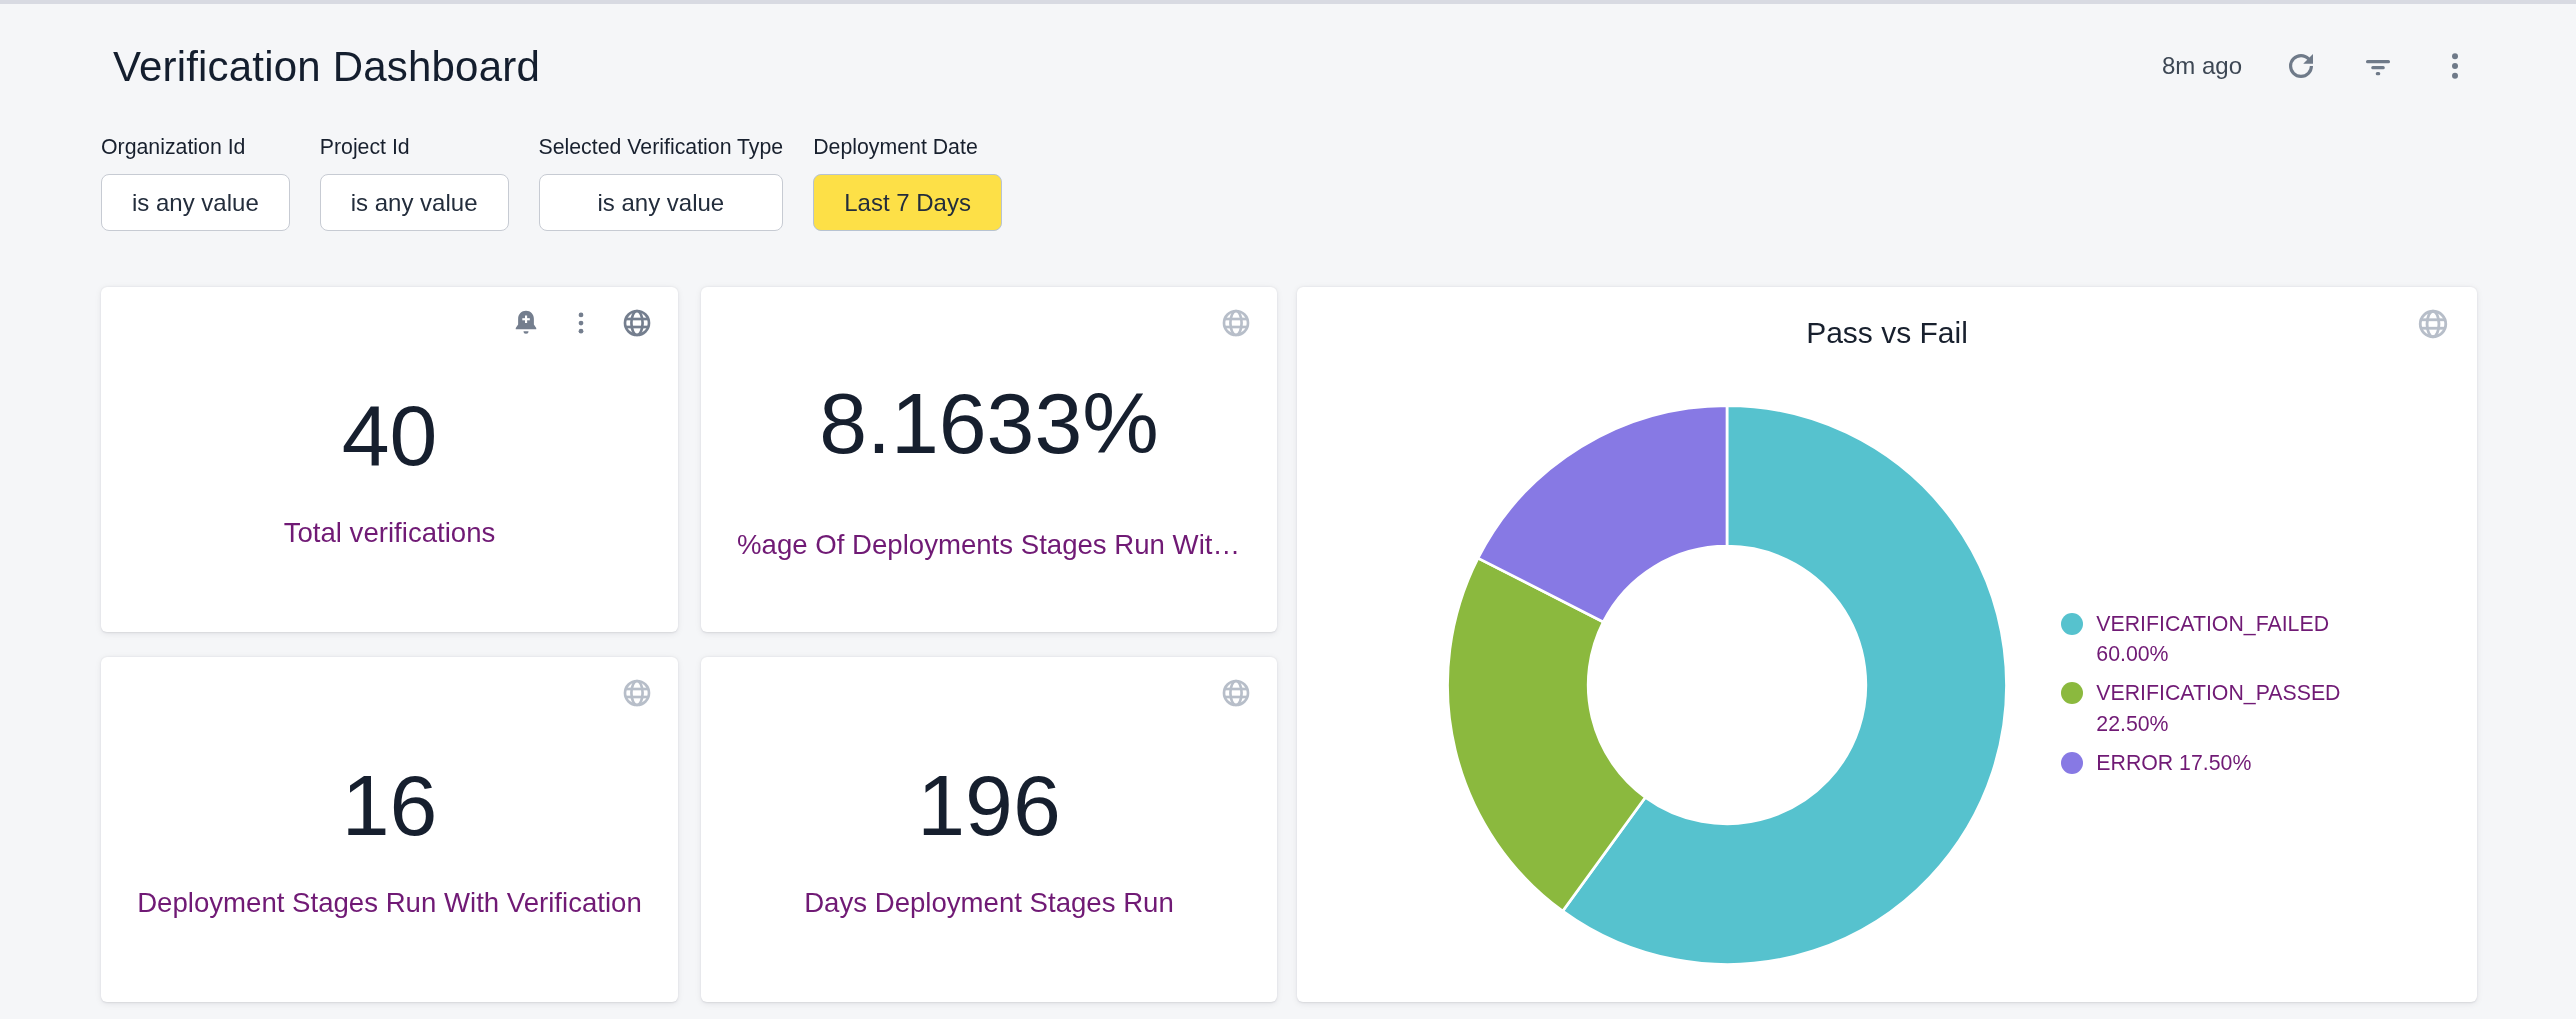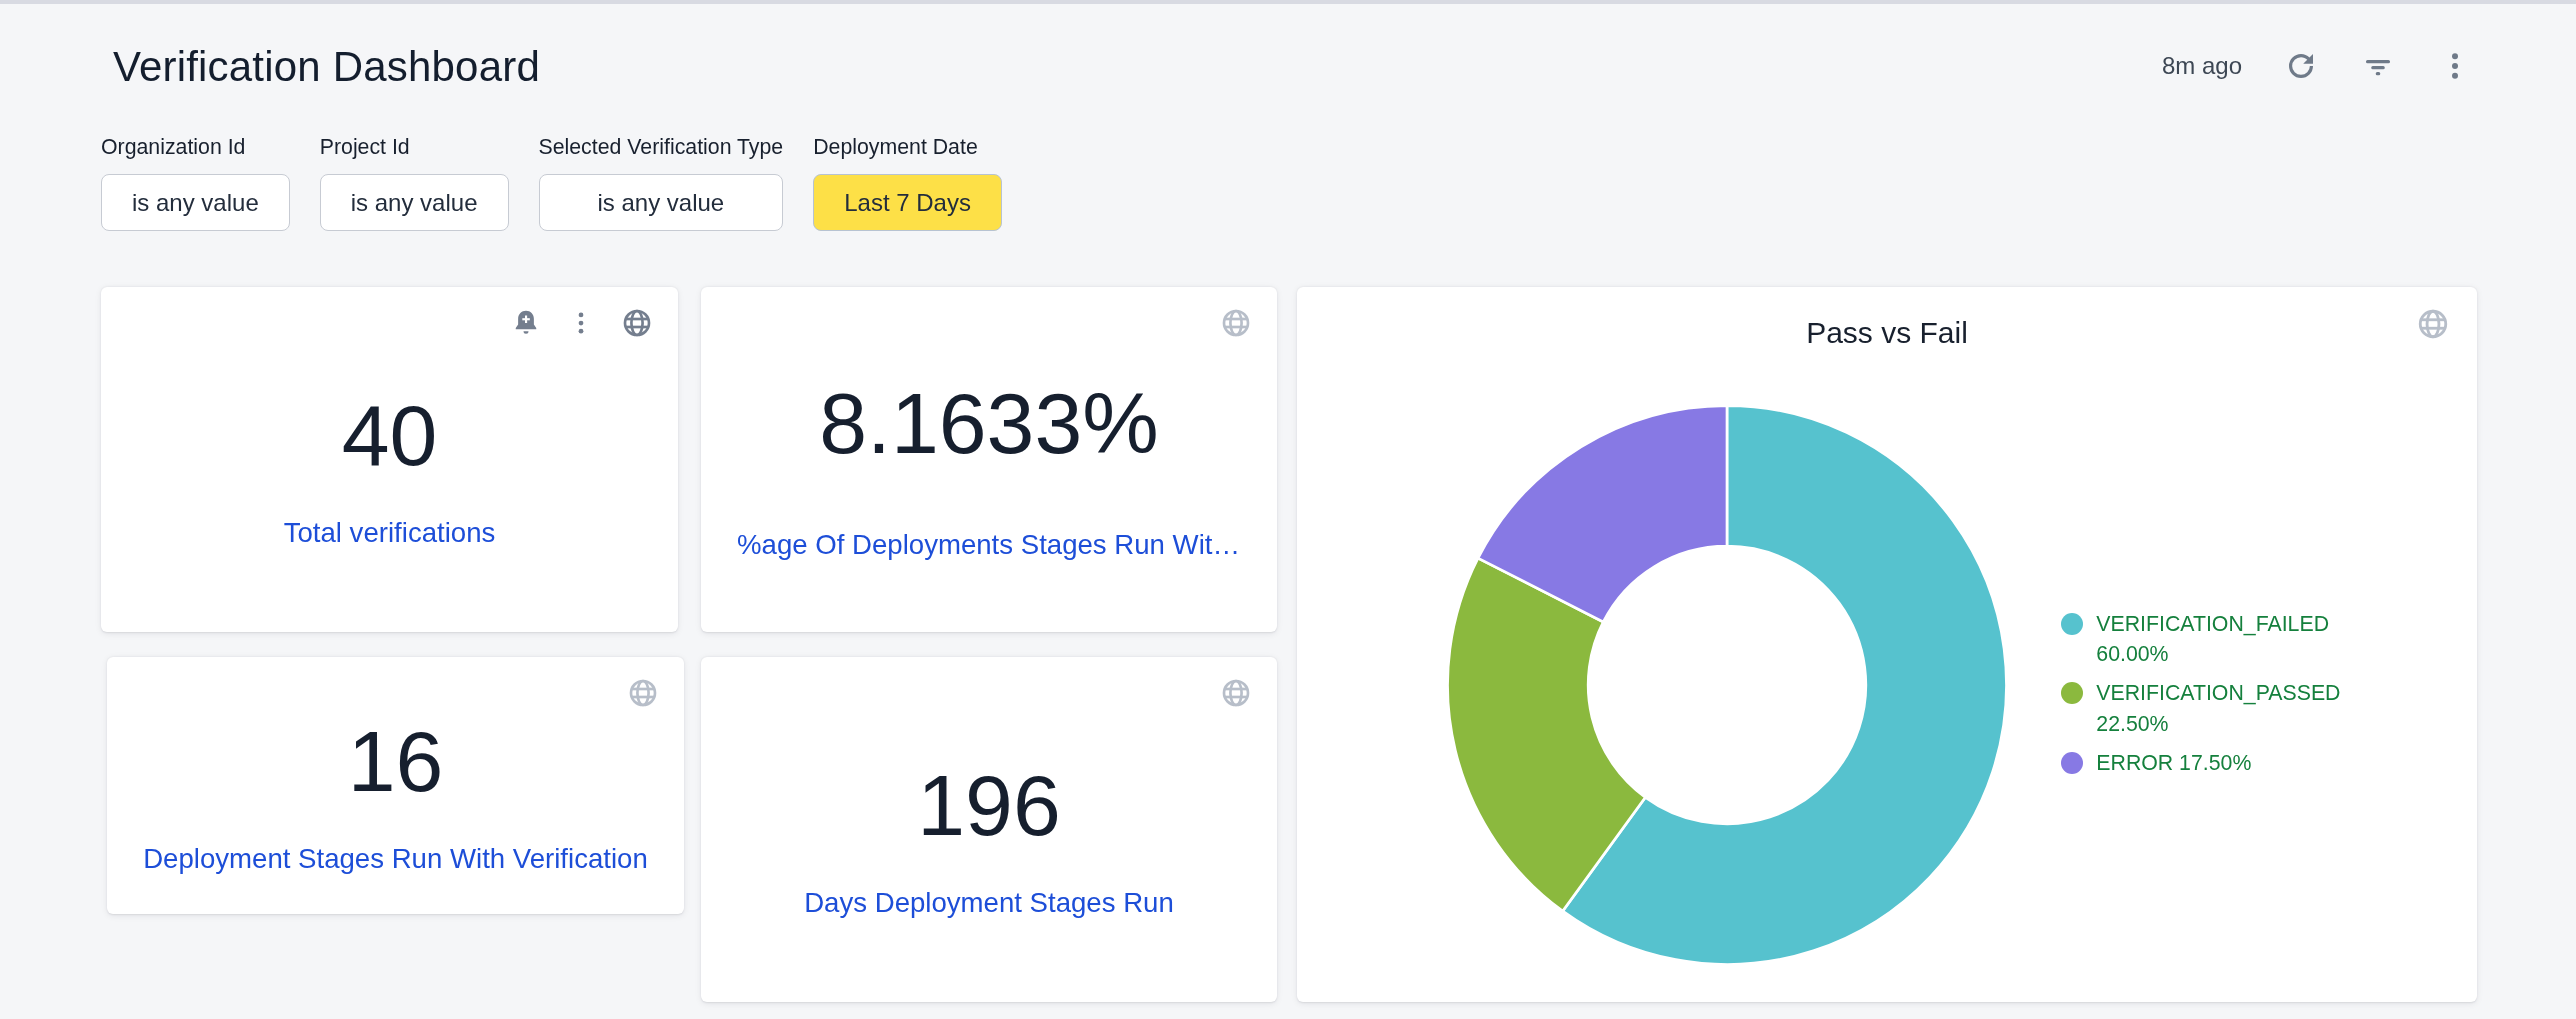--- a/index.html
+++ b/index.html
@@ -34,42 +34,42 @@
   .filter-btn.active { background:#fde047; border-color:#b7c3d2; }
 
   
   .grid { position:absolute; top:287px; left:101px; width:2377px; height:715px; }
   .card {
     position:absolute; background:#ffffff; border-radius:6px;
     box-shadow:0 0.9px 1.8px rgba(25,32,45,.10), 0 1.8px 7.1px rgba(25,32,45,.07);
   }
   .tile-1 { left:0;      top:0;     width:577px;  height:345px; }
   .tile-2 { left:600px;  top:0;     width:576px;  height:345px;gap:24px; }
-  .tile-3 { left:6px;      top:370px; width:577px;  height:257px; }
+  .tile-3 { left:0;      top:370px; width:577px;  height:345px; }
   .tile-4 { left:600px;  top:370px; width:576px;  height:345px; }
   .chart-card { left:1196px; top:0;  width:1180px; height:715px; }
 
   .tile { display:flex; flex-direction:column; align-items:center; justify-content:center; padding:21.3px 36px 0; }
   .tile-value { font-size:86px; font-weight:400; color:#161f2e; line-height:1; }
   .tile-label {
-    font-size:27.6px; color:#1d4ed8; margin-top:39px; text-align:center;
+    font-size:27.6px; color:#701a75; margin-top:39px; text-align:center;
     max-width:100%; white-space:nowrap; overflow:hidden; text-overflow:ellipsis;
   }
   .tile-icons { position:absolute; top:19.6px; right:25px; display:flex; align-items:center; gap:25px; }
   .tile-icons .icon-btn svg { display:block; }
 
   
   .chart-title { position:absolute; top:28.5px; left:0; width:100%; text-align:center;
                  font-size:30px; font-weight:500; color:#18202e; }
   .chart-globe { position:absolute; top:19.6px; right:27px; }
   .donut-svg { position:absolute; left:147px; top:115px; }
   .chart-legend { position:absolute; left:764px; top:322px; width:294px; display:flex; flex-direction:column; gap:9px; }
   .legend-item { display:flex; align-items:flex-start; gap:13.3px; cursor:pointer; }
   .legend-dot { width:22px; height:22px; border-radius:50%; flex:0 0 auto; margin-top:3.6px; }
-  .legend-text { font-size:21.3px; line-height:1.42; color:#15803d; }
+  .legend-text { font-size:21.3px; line-height:1.42; color:#701a75; }
 </style>
 </head>
 <body>
 
 <div class="top-strip"></div>
 
 <header class="dash-header">
   <h1 class="page-title">Verification Dashboard</h1>
   <div class="header-actions">
     <span class="last-updated">8m ago</span>

